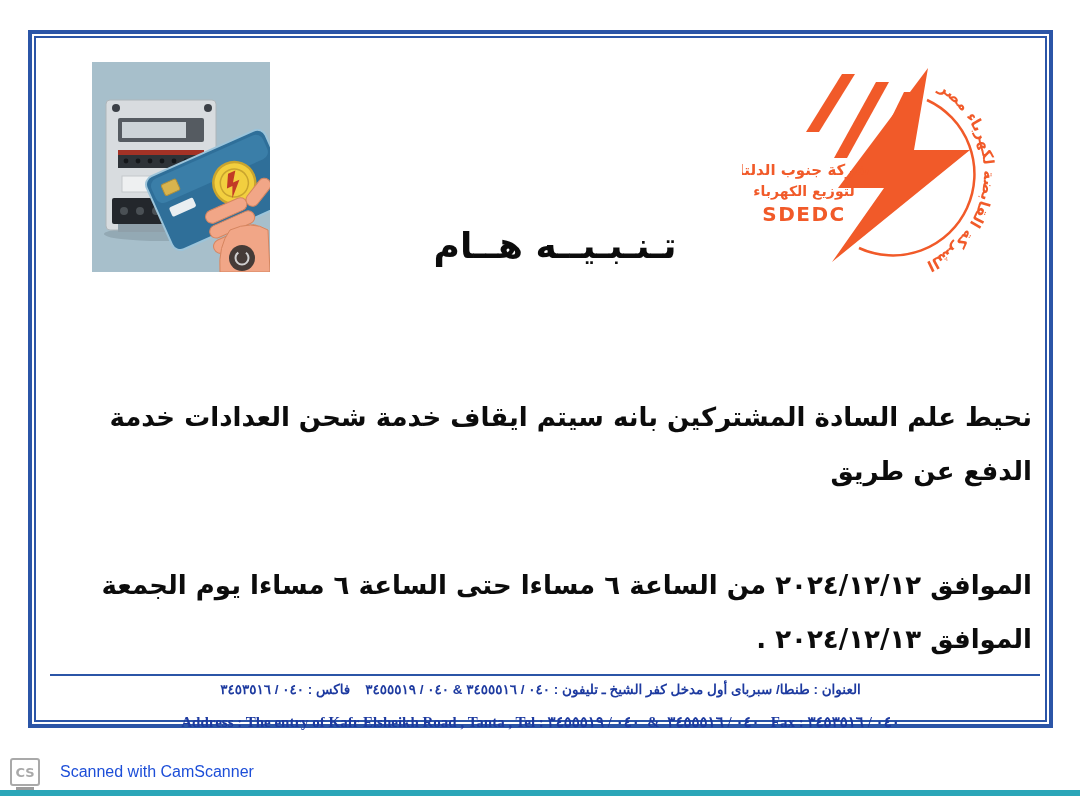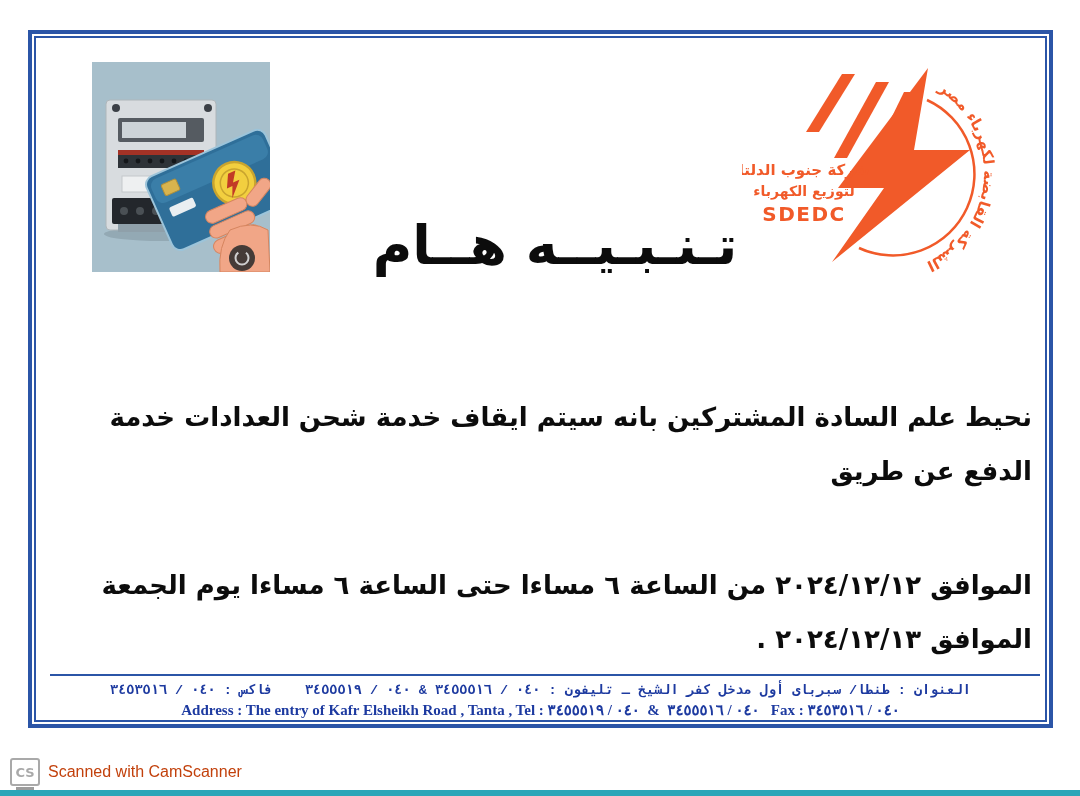--- a/index.html
+++ b/index.html
@@ -17,54 +17,54 @@
     content:"";position:absolute;inset:2px;border:2px solid #2b55a7;
   }
   
   .meter-illo{position:absolute;left:92px;top:62px;width:178px;height:210px;}
   
   .logo-svg{position:absolute;left:742px;top:62px;width:300px;height:212px;}
   
   .title{
     position:absolute;left:30px;right:0;top:216px;margin:0;
     text-align:center;direction:rtl;
-    font-size:54px;font-weight:bold;color:#0c0c0c;line-height:60px;
+    font-size:36px;font-weight:bold;color:#0c0c0c;line-height:60px;
   }
   
   .body-text{
     position:absolute;left:55px;right:48px;top:330px;
     direction:rtl;text-align:right;color:#0c0c0c;
     font-size:26px;font-weight:bold;white-space:pre-wrap;
   }
   .bline{line-height:54px;}
   
   .sep{position:absolute;left:50px;top:674px;width:990px;height:2px;background:#2b55a7;}
   .footer{
     position:absolute;left:34px;right:33px;top:681px;text-align:center;color:#1d3aa0;
   }
   .f-ar{
     direction:rtl;font-size:13.5px;font-weight:bold;white-space:pre-wrap;
-    font-family:Liberation Mono, monospace;margin-bottom:3px;
+    font-family:Liberation Sans, sans-serif;margin-bottom:16px;
   }
   .f-en{
     direction:ltr;font-size:15px;font-weight:bold;white-space:pre-wrap;
     font-family:"Liberation Serif","DejaVu Serif",serif;
   }
   
-  .cam{position:absolute;left:10px;top:758px;display:flex;align-items:center;gap:8px;}
+  .cam{position:absolute;left:10px;top:758px;display:flex;align-items:center;gap:20px;}
   .cs-badge{
     display:inline-flex;align-items:center;justify-content:center;
     width:26px;height:24px;border:2.5px solid #a9a9a9;border-radius:3px;
     color:#a9a9a9;font-size:13px;font-weight:bold;background:#fff;position:relative;
     font-family:"DejaVu Sans",sans-serif;
   }
   .cs-badge::after{
     content:"";position:absolute;left:4px;right:4px;bottom:-7px;height:4px;background:#9c9c9c;
   }
-  .cs-text{color:#c2410c;font-size:16px;font-family:"Liberation Sans",sans-serif;}
+  .cs-text{color:#1d4ed8;font-size:16px;font-family:"Liberation Sans",sans-serif;}
   
   .teal-bar{position:absolute;left:0;right:0;bottom:0;height:6px;background:#2ba6b8;}
 </style>
 </head>
 <body>
 
 <div class="page">
 
   <div class="doc-border"></div>
 

